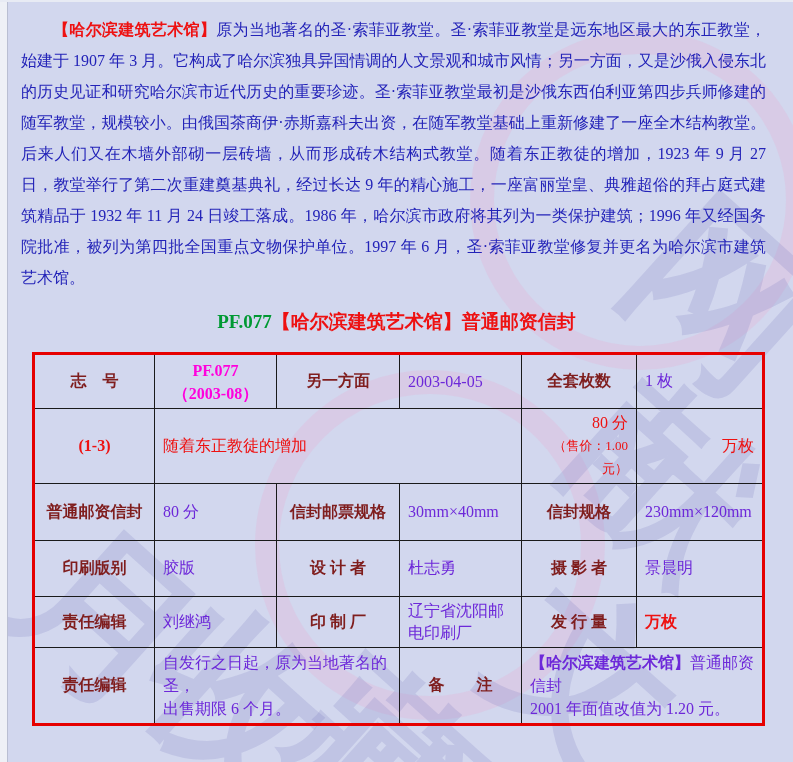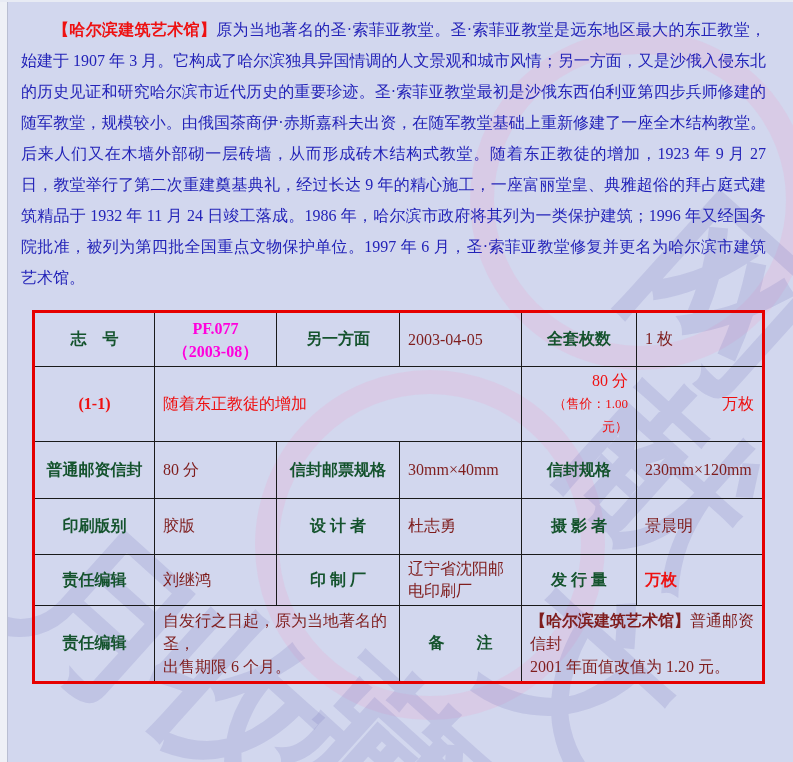--- a/index.html
+++ b/index.html
@@ -72,22 +72,22 @@
   table.spec td {
     border: 1px solid #1a1a1a;
     font-size: 16px;
     padding: 3px 8px;
     vertical-align: middle;
     overflow: hidden;
   }
   tr.row1 { height: 55px; } tr.row2 { height: 58px; } tr.row3 { height: 57px; }
   tr.row4 { height: 56px; } tr.row5 { height: 42px; } tr.row6 { height: 57px; }
 
-  td.lab { color: #14532d; font-weight: bold; text-align: center; padding: 3px 2px; }
-  td.val { color: #7f1d1d; text-align: left; }
+  td.lab { color: #7f1d1d; font-weight: bold; text-align: center; padding: 3px 2px; }
+  td.val { color: #6d28d9; text-align: left; }
   td.red { color: #ee1111; }
   td.magenta { color: #ff00dd; font-weight: bold; text-align: center; line-height: 23px; }
   td.rt { text-align: right; padding-right: 5px; }
   .bold { font-weight: bold; }
   .sz13 { font-size: 13px; }
   .sz14 { font-size: 14px; line-height: 22px; font-family: Liberation Serif, serif; }
   td.cell-sale { font-size: 14px; line-height: 23px; padding: 3px 4px 3px 6px; }
   td.cell-remark { font-size: 14px; line-height: 23px; padding: 3px 4px 3px 7px; }
   td.cell-denom { line-height: 22px; }
 </style>
@@ -105,41 +105,44 @@
   <span class="wm-char" style="left:636px; top:208px;">网</span>
 </div>
 
 <div class="edge-left"></div>
 <div class="edge-top"></div>
 
 <div class="content">
 
   <p class="article"><span class="lead">【哈尔滨建筑艺术馆】</span><span>原为当地著名的圣·索菲亚教堂。圣·索菲亚教堂是远东地区最大的东正教堂，始建于 1907 年 3 月。它构成了哈尔滨独具异国情调的人文景观和城市风情；另一方面，又是沙俄入侵东北的历史见证和研究哈尔滨市近代历史的重要珍迹。圣·索菲亚教堂最初是沙俄东西伯利亚第四步兵师修建的随军教堂，规模较小。由俄国茶商伊·赤斯嘉科夫出资，在随军教堂基础上重新修建了一座全木结构教堂。后来人们又在木墙外部砌一层砖墙，从而形成砖木结构式教堂。随着东正教徒的增加，1923 年 9 月 27 日，教堂举行了第二次重建奠基典礼，经过长达 9 年的精心施工，一座富丽堂皇、典雅超俗的拜占庭式建筑精品于 1932 年 11 月 24 日竣工落成。1986 年，哈尔滨市政府将其列为一类保护建筑；1996 年又经国务院批准，被列为第四批全国重点文物保护单位。1997 年 6 月，圣·索菲亚教堂修复并更名为哈尔滨市建筑艺术馆。</span></p>
 
+  <div class="doc-title">
+    <span class="code">PF.077</span><span class="name">【哈尔滨建筑艺术馆】普通邮资信封</span>
+  </div>
 
   <table class="spec">
     <colgroup>
       <col style="width:121px">
         <col style="width:122px">
         <col style="width:123px">
       <col style="width:122px">
         <col style="width:115px">
         <col style="width:127px">
     </colgroup>
     <tbody>
       <tr class="row1">
         <td class="lab">志　号</td>
         <td class="magenta"><span>PF.077</span><br><span>（2003-08）</span></td>
         <td class="lab">另一方面</td>
         <td class="val">2003-04-05</td>
         <td class="lab">全套枚数</td>
         <td class="val">1 枚</td>
       </tr>
       <tr class="row2">
-        <td class="val red bold" style="text-align:center">(1-1)</td>
+        <td class="val red bold" style="text-align:center">(1-3)</td>
         <td class="val red" colspan="3">随着东正教徒的增加</td>
         <td class="val red rt cell-denom"><span>80 分</span><br><span class="sz13">（售价：1.00 元）</span></td>
         <td class="val red rt">万枚</td>
       </tr>
       <tr class="row3">
         <td class="lab">普通邮资信封</td>
         <td class="val">80 分</td>
         <td class="lab">信封邮票规格</td>
         <td class="val">30mm×40mm</td>
         <td class="lab">信封规格</td>

